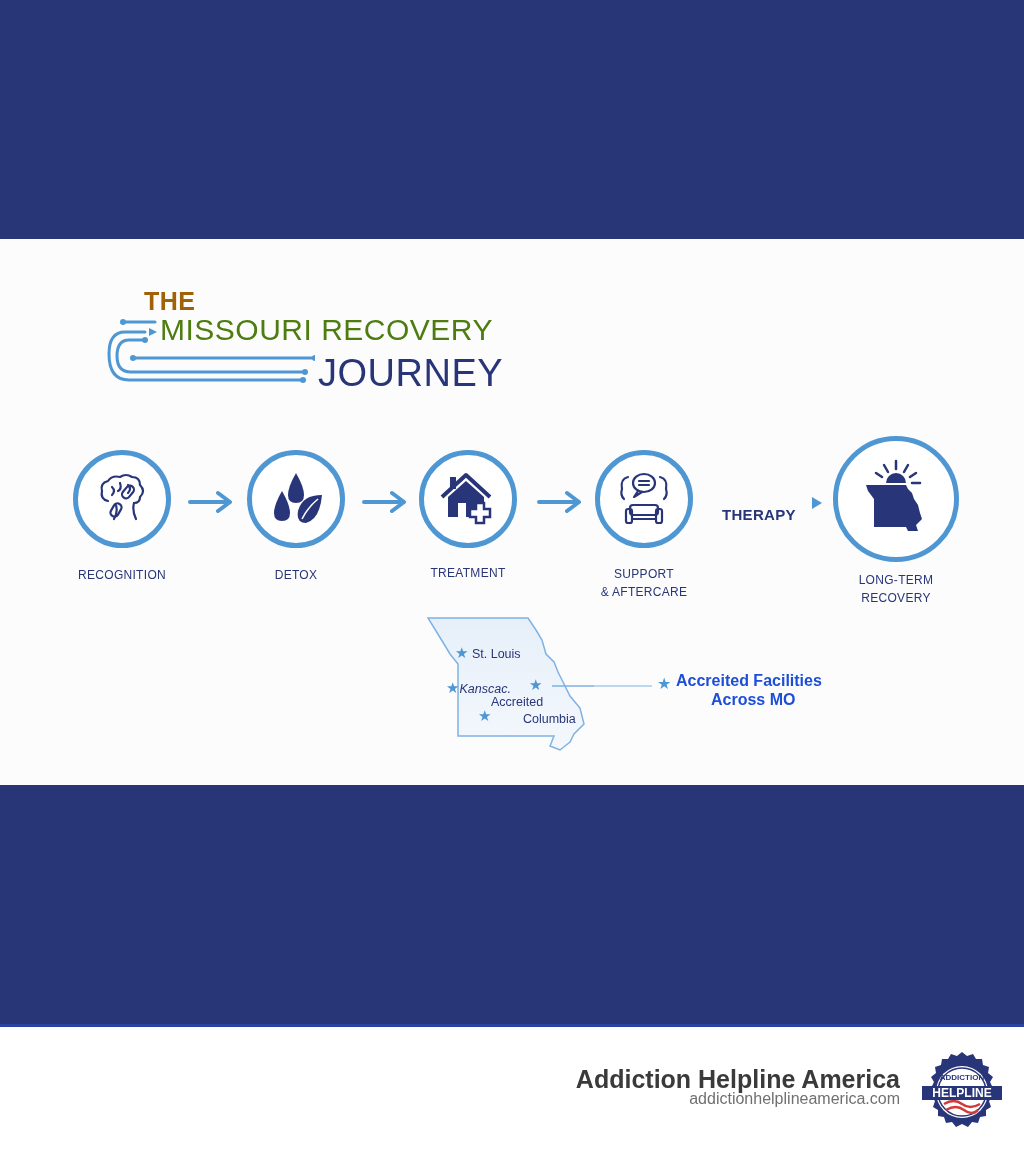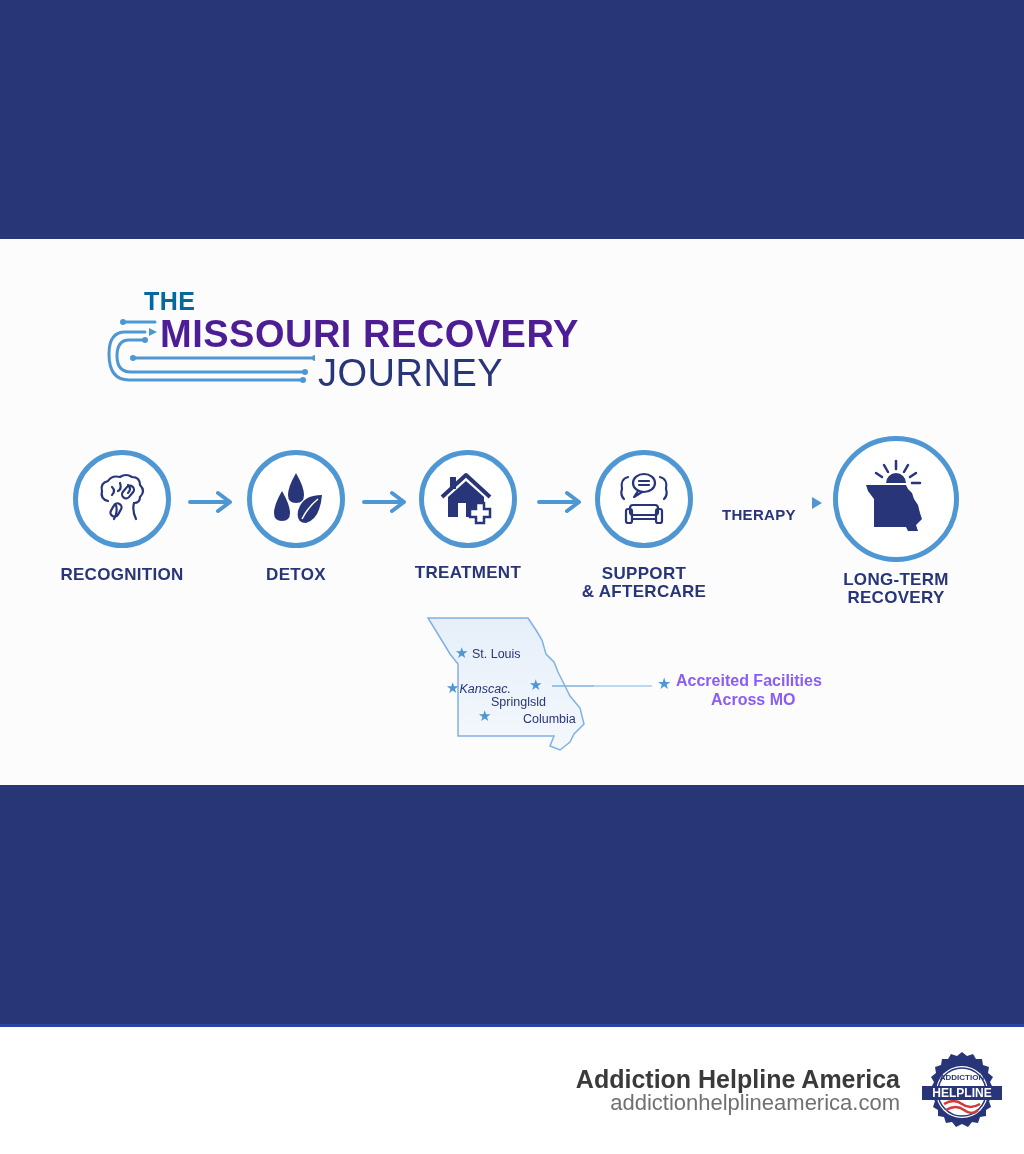--- a/index.html
+++ b/index.html
@@ -8,47 +8,47 @@
     background: #ffffff;
     font-family: "Liberation Sans", "DejaVu Sans", sans-serif;
   }
   .band { position: absolute; left: 0; width: 1024px; background: #283677; }
   .band.top { top: 0; height: 239px; }
   .band.bottom { top: 785px; height: 242px; border-bottom: 3px solid #2a43a0; box-sizing: border-box; }
   .panel { position: absolute; left: 0; top: 239px; width: 1024px; height: 546px; background: #fcfcfd; }
   .footer { position: absolute; left: 0; top: 1027px; width: 1024px; height: 127px; background: #ffffff; }
 
   
-  .title-the { position: absolute; left: 144px; top: 287px; font-size: 25px; font-weight: 700; letter-spacing: 0.5px; color: #0369a1; }
-  .title-main { position: absolute; left: 160px; top: 313px; font-size: 38px; font-weight: 700; letter-spacing: 0.5px; color: #4c1d95; white-space: nowrap; }
+  .title-the { position: absolute; left: 144px; top: 287px; font-size: 25px; font-weight: 700; letter-spacing: 0.5px; color: #a16207; }
+  .title-main { position: absolute; left: 160px; top: 313px; font-size: 30px; font-weight: 400; letter-spacing: 0.5px; color: #4d7c0f; white-space: nowrap; }
   .title-journey { position: absolute; left: 318px; top: 352px; font-size: 38px; font-weight: 400; letter-spacing: 0.5px; color: #283579; }
   .title-lines { position: absolute; left: 105px; top: 318px; }
 
   
   .circle {
     position: absolute; width: 98px; height: 98px; border-radius: 50%;
     border: 5px solid #4f97d3; background: #fff; box-sizing: border-box;
     display: flex; align-items: center; justify-content: center;
   }
   .circle.big { width: 126px; height: 126px; border-width: 5px; }
-  .step-label { position: absolute; font-size: 17px; font-weight: 700; color: #283579; text-align: center; letter-spacing: 0.3px; line-height: 18px; }
+  .step-label { position: absolute; font-size: 12px; font-weight: 400; color: #283579; text-align: center; letter-spacing: 0.3px; line-height: 18px; }
   .arrow { position: absolute; }
 
   .therapy { position: absolute; left: 722px; top: 494px; font-size: 15px; font-weight: 700; color: #283579; letter-spacing: 0.3px; margin-top: 12px; }
 
   
   .map { position: absolute; left: 424px; top: 614px; }
   .city { position: absolute; font-size: 12.5px; color: #283579; white-space: nowrap; }
   .star { color: #4f97d3; font-size: 15px; }
-  .acc-label { position: absolute; left: 676px; top: 671px; font-size: 16px; font-weight: 700; color: #8b5cf6; line-height: 19px; }
+  .acc-label { position: absolute; left: 676px; top: 671px; font-size: 16px; font-weight: 700; color: #1d4ed8; line-height: 19px; }
   .acc-star { position: absolute; left: 657px; top: 674px; color: #4f97d3; font-size: 16px; }
 
   
   .brand-name { position: absolute; right: 124px; top: 1065px; font-size: 25px; font-weight: 700; color: #3a3a3a; text-align: right; white-space: nowrap; }
-  .brand-url { position: absolute; right: 124px; top: 1090px; font-size: 22px; color: #707070; text-align: right; white-space: nowrap; }
+  .brand-url { position: absolute; right: 124px; top: 1090px; font-size: 16px; color: #707070; text-align: right; white-space: nowrap; }
   .badge { position: absolute; left: 918px; top: 1050px; width: 88px; height: 84px; }
 </style>
 </head>
 <body>
 
 <div class="band top"></div>
 
 <div class="panel"></div>
 
 <svg class="title-lines" width="210" height="70" viewBox="0 0 210 70">
@@ -176,21 +176,21 @@
   <path d="M4 4 H104 L112 16 L118 26 L122 40 L130 48 L134 58 L140 70 L146 82 L156 94 L160 110 L150 120 L146 128 L136 136 L126 132 L130 122 L34 122 V50 L26 40 L20 30 Z" fill="url(#mg)" stroke="#7fb2e2" stroke-width="1.5"></path>
   <line x1="128" y1="72" x2="226" y2="72" stroke="#7fb2e2" stroke-width="1.2"></line>
 </svg>
 <svg style="position:absolute; left:552px; top:685px;" width="100" height="4">
   <line x1="0" y1="1" x2="100" y2="1" stroke="#7fb2e2" stroke-width="1.2"></line>
 </svg>
 
 <div class="city" style="left:455px; top:644px;"><span class="star">★</span> <span>St. Louis</span></div>
 <div class="city" style="left:446px; top:679px;font-style:italic;"><span class="star">★</span><span>Kanscac.</span></div>
 <div class="city" style="left:529px; top:676px;"><span class="star">★</span></div>
-<div class="city" style="left:491px; top:695px;">Springlsld</div>
+<div class="city" style="left:491px; top:695px;">Accreited</div>
 <div class="city" style="left:478px; top:707px;"><span class="star">★</span></div>
 <div class="city" style="left:523px; top:712px;">Columbia</div>
 
 <div class="acc-star">★</div>
 <div class="acc-label">
   <div>Accreited Facilities</div>
   <div style="padding-left:4px;margin-left:31px;">Across MO</div>
 </div>
 
 <div class="band bottom"></div>

